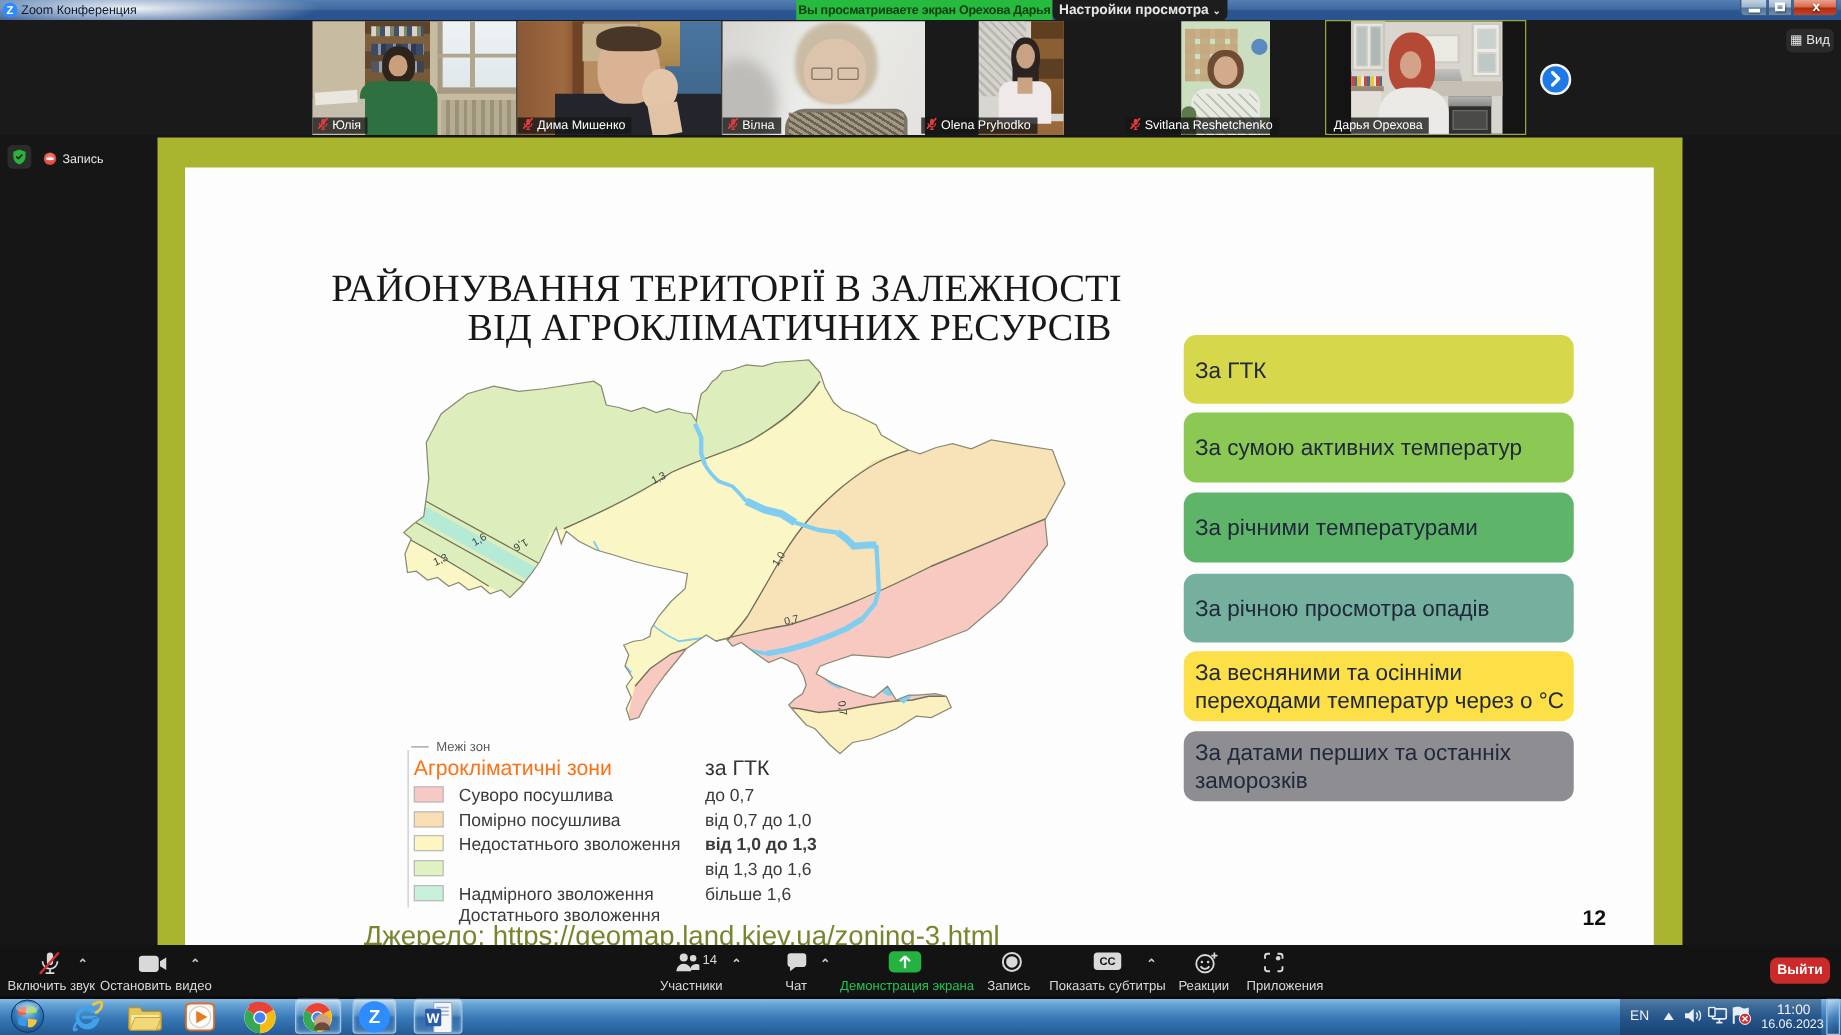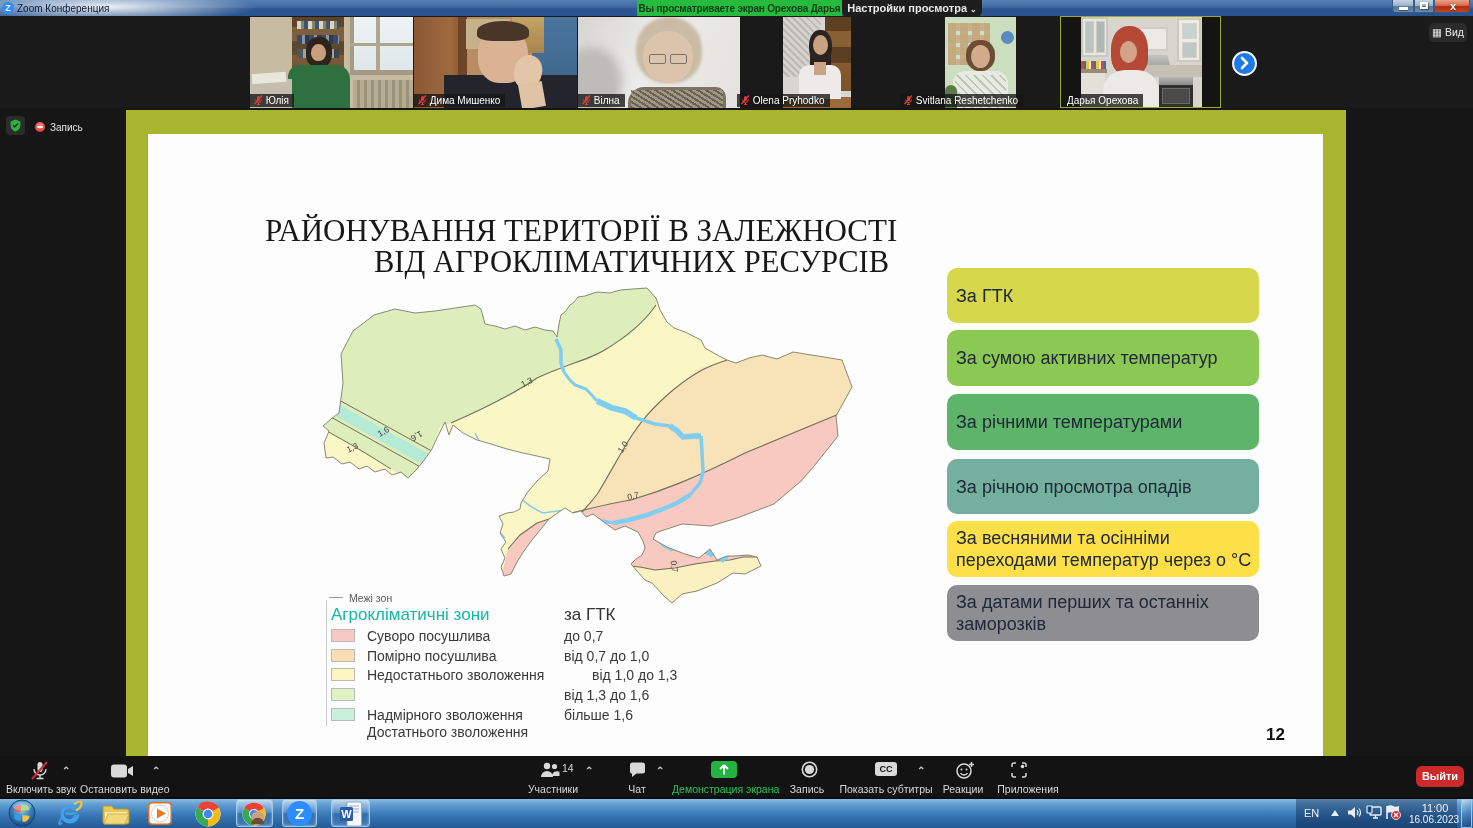--- a/index.html
+++ b/index.html
@@ -120,43 +120,44 @@
       <text x="96" y="150" transform="rotate(150 101 150)">1,6</text>
       <text x="302" y="169" transform="rotate(-58 306 165)">1,0</text>
       <text x="312" y="216" transform="rotate(-12 317 212)">0,7</text>
       <text x="352" y="282" transform="rotate(82 356 282)">0,7</text>
     </g>
   </svg>
 
   <div class="abs" style="left:326px; top:600px; width:1px; height:126px; background:#c9c9c9;"></div>
   <div class="abs" style="left:329px; top:597px; width:14px; height:1px; background:#9a9a9a;"></div>
   <div class="abs" style="left:349px; top:592px; font-size:10.5px; color:#5a5a5a;">Межі зон</div>
-  <div class="abs" style="left:331px; top:605px; font-size:17px; color:#14b8a6;">Агрокліматичні зони</div>
+  <div class="abs" style="left:331px; top:605px; font-size:17px; color:#f97316;">Агрокліматичні зони</div>
   <div class="abs" style="left:564px; top:605px; font-size:17px; color:#333;">за ГТК</div>
 
   <div class="sw" style="top:629px; background:#f7c9c5;"></div>
   <div class="abs leg" style="left:367px; top:628px;">Суворо посушлива</div>
   <div class="abs leg" style="left:564px; top:628px;">до 0,7</div>
 
   <div class="sw" style="top:649px; background:#f9ddb3;"></div>
   <div class="abs leg" style="left:367px; top:648px;">Помірно посушлива</div>
   <div class="abs leg" style="left:564px; top:648px;">від 0,7 до 1,0</div>
 
   <div class="sw" style="top:668px; background:#fdf6c3;"></div>
   <div class="abs leg" style="left:367px; top:667px;">Недостатнього зволоження</div>
-  <div class="abs leg" style="left:592px; top:667px;">від 1,0 до 1,3</div>
+  <div class="abs leg" style="left:564px; top:667px;font-weight:bold;">від 1,0 до 1,3</div>
 
   <div class="sw" style="top:688px; background:#e0f2c2;"></div>
   <div class="abs leg" style="left:367px; top:724px;">Достатнього зволоження</div>
   <div class="abs leg" style="left:564px; top:687px;">від 1,3 до 1,6</div>
 
   <div class="sw" style="top:708px; background:#c8f0da;"></div>
   <div class="abs leg" style="left:367px; top:707px;">Надмірного зволоження</div>
   <div class="abs leg" style="left:564px; top:707px;">більше 1,6</div>
 
+  <div class="abs" style="left:291px; top:736px; font-size:22px; color:#76862c; text-decoration:underline;">Джерело: https://geomap.land.kiev.ua/zoning-3.html</div>
 
   <div class="abs" style="left:1266px; top:725px; font-size:17px; font-weight:bold; color:#101010;">12</div>
 
   <div class="abs" id="titlebar"></div>
   <div class="abs" id="titleglow"></div>
   <div class="abs" id="zlogo">Z</div>
   <div class="abs" id="wtitle">Zoom Конференция</div>
   <div class="abs winbtn" id="btnmin">
       <div style="position:absolute;left:6px;top:7px;width:9px;height:3px;background:#fff;box-shadow:0 1px 1px rgba(0,0,0,.4);"></div>
     </div>

